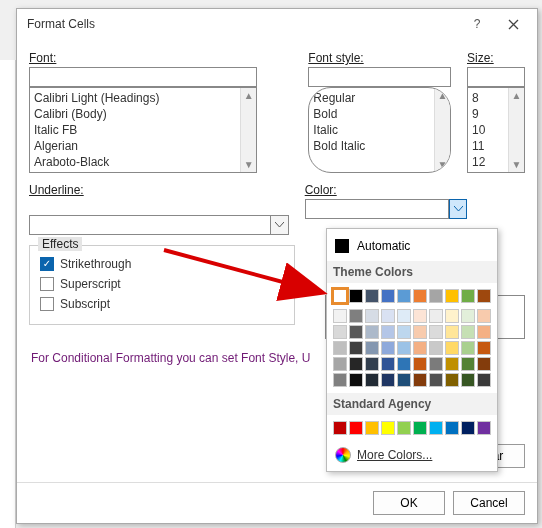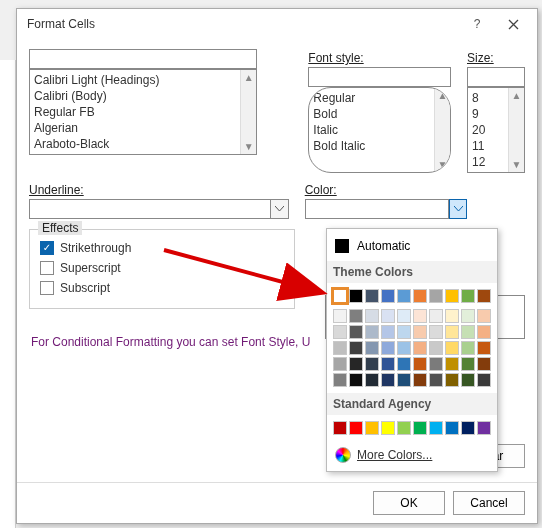--- a/index.html
+++ b/index.html
@@ -63,26 +63,27 @@
       <svg width="11" height="11" viewBox="0 0 11 11">
           <path d="M1 1 L10 10 M10 1 L1 10" stroke="#444" stroke-width="1.3"></path>
         </svg>
     </div>
   </div>
 
 
   <div class="content">
     <div class="row">
       <div class="col" style="flex:1.6;">
+        <span class="label u">Font:</span>
         <div class="textbox"></div>
         <div class="listbox" style="height:86px;">
           <div class="items" id="font-items">
               <div class="item">Calibri Light (Headings)</div>
               <div class="item">Calibri (Body)</div>
-              <div class="item">Regular FB</div>
+              <div class="item">Italic FB</div>
               <div class="item">Algerian</div>
               <div class="item">Araboto-Black</div>
               <div class="item">Araboto-Bold</div>
             </div>
           <div class="scrollbar">
               <span class="arr">▲</span>
               <span class="arr">▼</span>
             </div>
         </div>
       </div>
@@ -102,35 +103,35 @@
             </div>
         </div>
       </div>
       <div class="col" style="width:58px;">
         <span class="label u">Size:</span>
         <div class="textbox"></div>
         <div class="listbox" style="height:86px;">
           <div class="items" id="size-items">
               <div class="item">8</div>
               <div class="item">9</div>
-              <div class="item">20</div>
+              <div class="item">10</div>
               <div class="item">11</div>
               <div class="item">12</div>
               <div class="item">14</div>
             </div>
           <div class="scrollbar">
               <span class="arr">▲</span>
               <span class="arr">▼</span>
             </div>
         </div>
       </div>
     </div>
 
     <div class="row" style="margin-top:8px;">
-      <div class="col" style="flex:1.6;">
+      <div class="col" style="flex:1.6;gap:16px;">
         <span class="label u">Underline:</span>
         <div class="combo">
           <div class="textbox"></div>
           <div class="dropbtn">
             <svg width="9" height="6">
                 <path d="M0 0 L4.5 5 L9 0" fill="none" stroke="#555"></path>
               </svg>
           </div>
         </div>
       </div>

